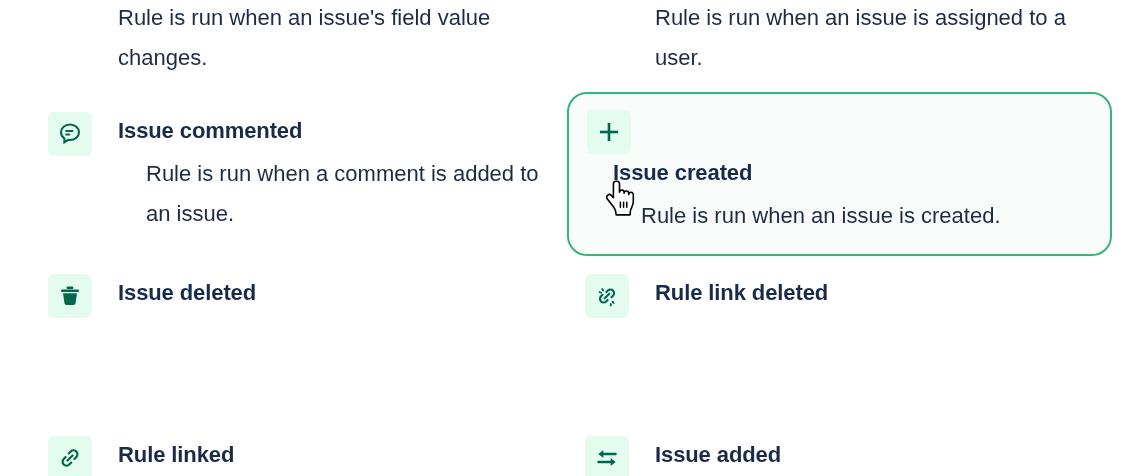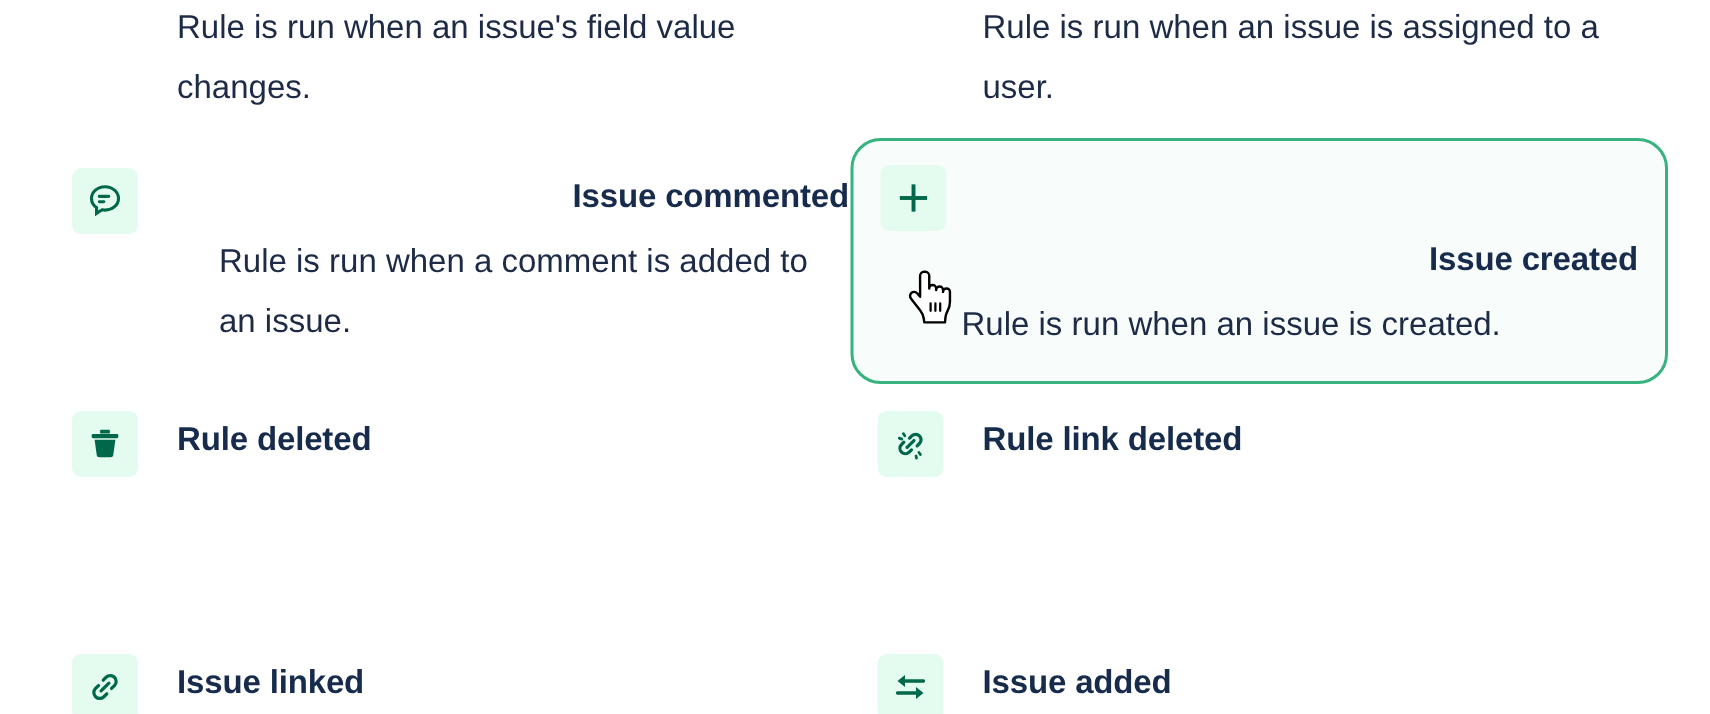--- a/index.html
+++ b/index.html
@@ -53,21 +53,20 @@
     padding-top: 4px;
   }
 
   .title {
     font-size: 22px;
     font-weight: bold;
     color: #172b4d;
     line-height: 30px;
     letter-spacing: -0.1px;
     white-space: nowrap;
-    text-align: right;
   }
 
   .desc {
     font-size: 22px;
     font-weight: normal;
     color: #1d2b47;
     line-height: 40px;
     margin-top: 8px;
     max-width: 420px;
     margin-left: 28px;
@@ -127,36 +126,36 @@
   <div class="trigger" style="left:48px; top:274px;">
     <div class="row">
       <span class="icon-box">
         <svg width="26" height="26" viewBox="0 0 24 24">
           <rect x="9" y="3.3" width="6" height="2.3" rx=".6" fill="#00684a"></rect>
           <rect x="3.8" y="5.9" width="16.4" height="2.5" rx=".8" fill="#00684a"></rect>
           <path d="M5.6 9.4h12.8l-1.3 9.4c-.1.8-.8 1.4-1.6 1.4H8.5c-.8 0-1.5-.6-1.6-1.4L5.6 9.4z" fill="#00684a"></path>
         </svg>
       </span>
       <div class="texts">
-        <div class="title">Rule deleted</div>
+        <div class="title">Issue deleted</div>
       </div>
     </div>
   </div>
 
   <div class="trigger" style="left:48px; top:436px;">
     <div class="row">
       <span class="icon-box">
         <svg width="26" height="26" viewBox="0 0 24 24" fill="none">
           <path d="M9.6 14.4l4.8-4.8" stroke="#00684a" stroke-width="2" stroke-linecap="round"></path>
           <path d="M13.1 16.2l-1.8 1.8a3.6 3.6 0 01-5.1-5.1l1.8-1.8" stroke="#00684a" stroke-width="2" stroke-linecap="round"></path>
           <path d="M10.9 7.8l1.8-1.8a3.6 3.6 0 115.1 5.1l-1.8 1.8" stroke="#00684a" stroke-width="2" stroke-linecap="round"></path>
         </svg>
       </span>
       <div class="texts">
-        <div class="title">Issue linked</div>
+        <div class="title">Rule linked</div>
       </div>
     </div>
   </div>
 
   <div class="card-selected" style="left:567px; top:92px; width:545px; height:164px;">
     <div class="row">
       <span class="icon-box">
         <svg width="26" height="26" viewBox="0 0 24 24">
           <rect x="10.8" y="3.6" width="2.4" height="16.8" rx="0" fill="#00684a"></rect>
           <rect x="3.6" y="10.8" width="16.8" height="2.4" rx="0" fill="#00684a"></rect>

